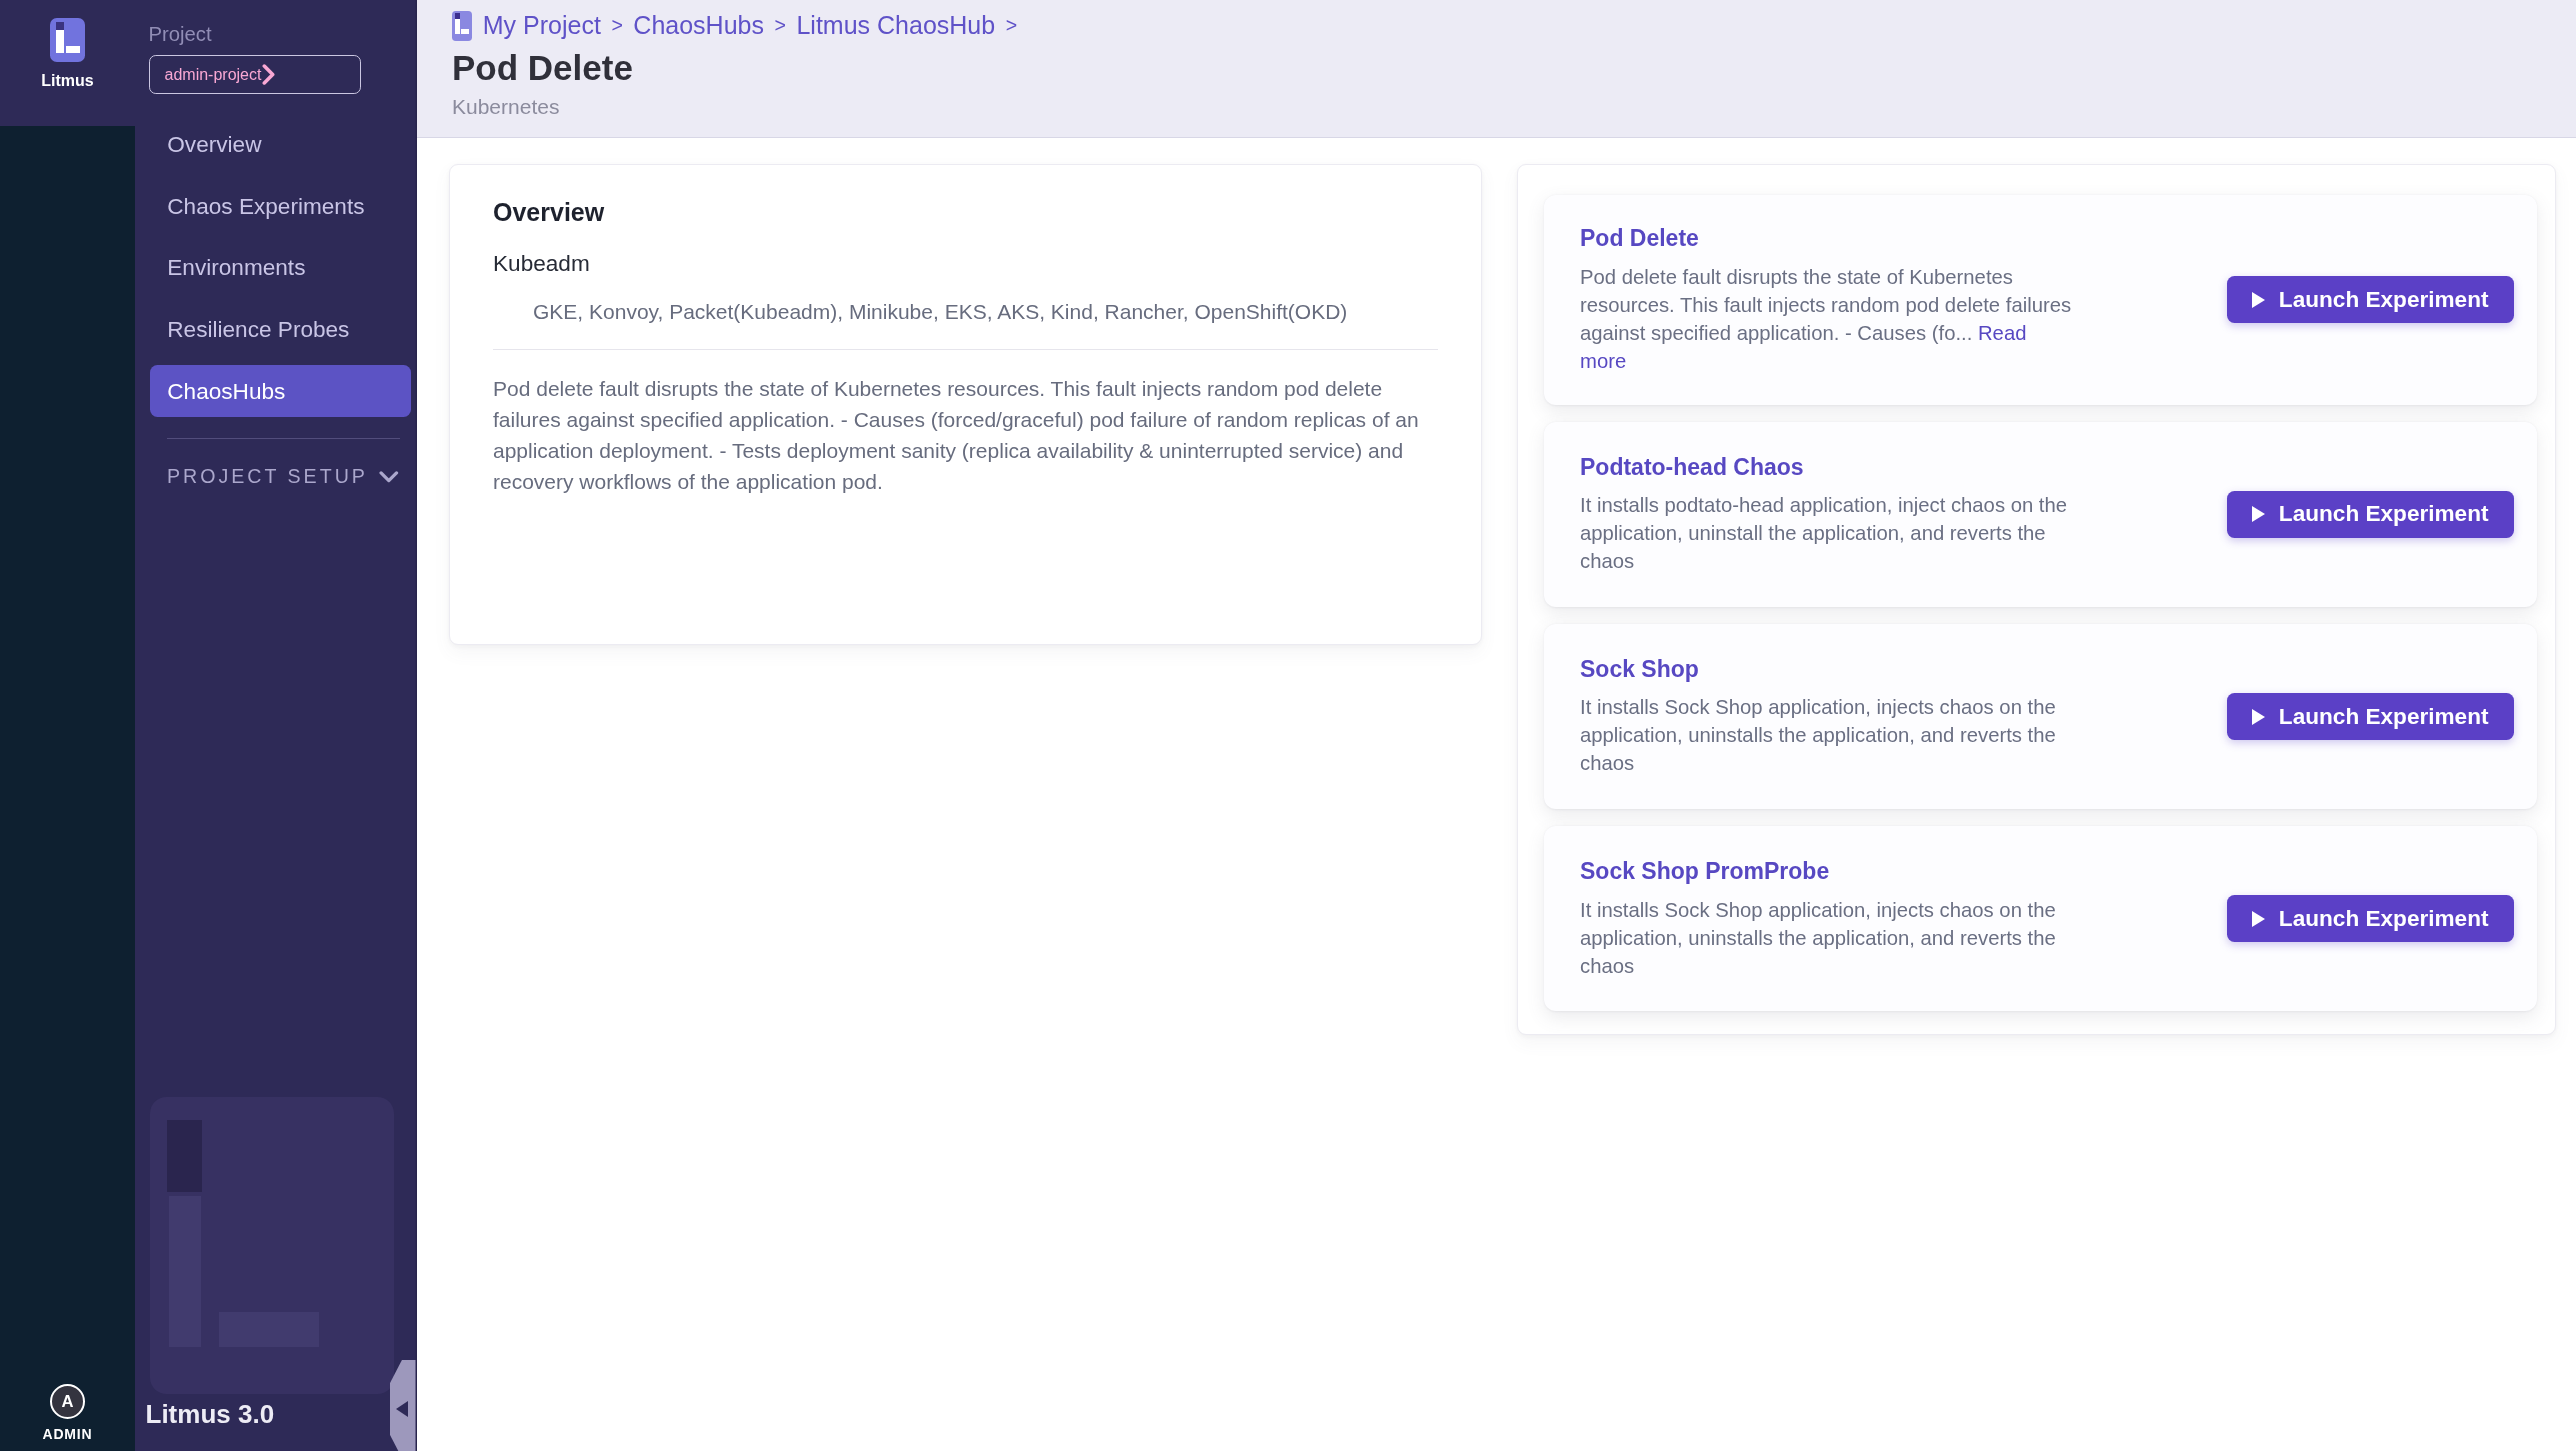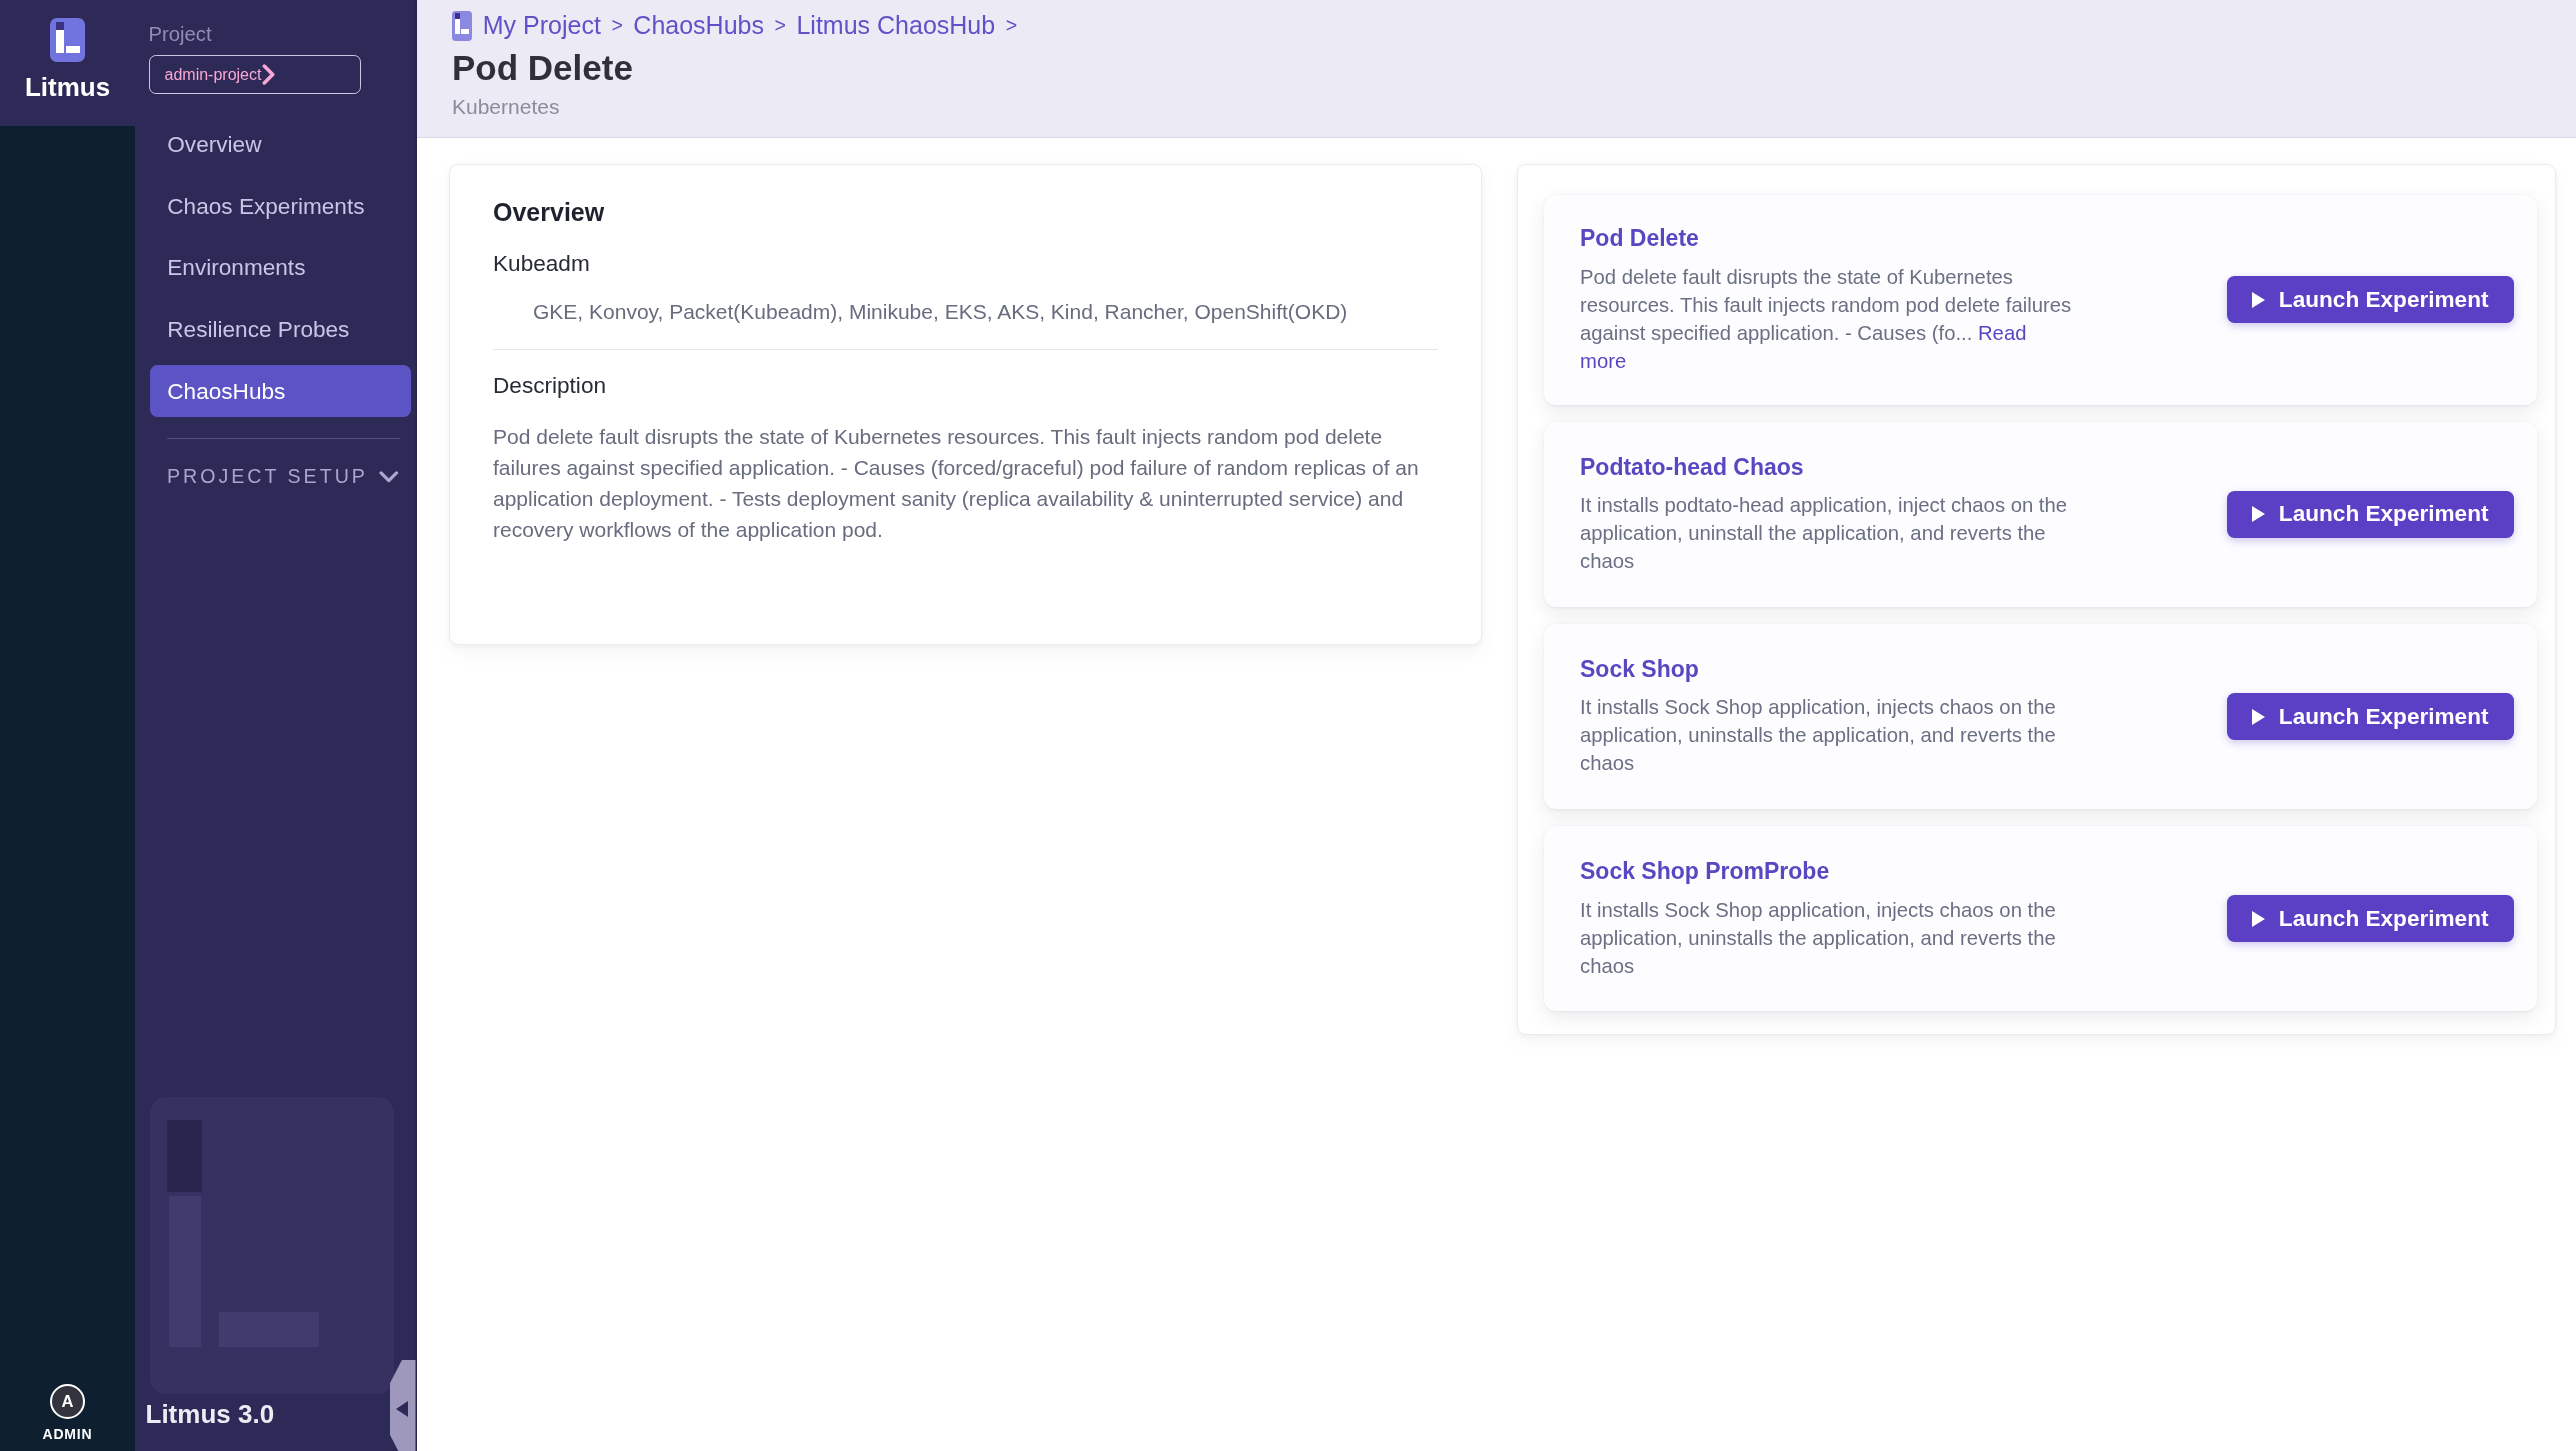--- a/index.html
+++ b/index.html
@@ -11,21 +11,21 @@
   .rail { width:135px; background:#0E2030; display:flex; flex-direction:column; flex-shrink:0; }
   .rail-top { height:126px; background:#2E2A57; display:flex; flex-direction:column; align-items:center; padding-top:18px; }
   .lmark { position:relative; border-radius:6.8px; }
   .lmark .vbar-notch, .lmark .vbar, .lmark .hbar { position:absolute; }
   .lmark .vbar-notch { left:17%; top:9%;  width:22%; height:20%; }
   .lmark .vbar       { left:17%; top:27%; width:22%; height:52%; }
   .lmark .hbar       { left:45%; top:63%; width:40%; height:16%; }
   .logo-main { width:35px; height:44px; background:#7173DE; }
   .logo-main .vbar, .logo-main .hbar { background:#ffffff; }
   .logo-main .vbar-notch { background:#3A3380; }
-  .brand-label { margin-top:9.8px; color:#ffffff; font-size:26px; font-weight:600; }
+  .brand-label { margin-top:9.8px; color:#ffffff; font-size:16px; font-weight:600; }
   .rail-spacer { flex:1; }
   .rail-bottom { display:flex; flex-direction:column; align-items:center; padding-bottom:9px; }
   .avatar { width:35px; height:35px; border-radius:50%; border:2.3px solid #ffffff; background:#34343F;
             display:flex; align-items:center; justify-content:center; color:#ffffff; font-size:16.6px; font-weight:700; cursor:pointer; }
   .admin-label { margin-top:6.8px; color:#ffffff; font-size:14px; font-weight:600; letter-spacing:0.8px; }
 
   
   .sidebar { width:282px; background:#2E2A57; position:relative; flex-shrink:0; box-shadow:inset -1.5px 0 0 rgba(0,0,0,.12); }
   .project-block { padding:22.6px 0 0 13.5px; }
   .project-label { color:#918DB5; font-size:20.3px; }
@@ -167,21 +167,20 @@
       <div class="page-subtitle">Kubernetes</div>
     </header>
 
     <section class="content">
 
       <div class="panel overview-panel">
         <h2>Overview</h2>
         <div class="field-label">Kubeadm</div>
         <div class="platform-value">GKE, Konvoy, Packet(Kubeadm), Minikube, EKS, AKS, Kind, Rancher, OpenShift(OKD)</div>
         <div class="hdivider"></div>
-        <div class="field-label">Description</div>
         <div class="overview-desc">Pod delete fault disrupts the state of Kubernetes resources. This fault injects random pod delete failures against specified application. - Causes (forced/graceful) pod failure of random replicas of an application deployment. - Tests deployment sanity (replica availability &amp; uninterrupted service) and recovery workflows of the application pod.</div>
       </div>
 
       <div class="panel experiments-panel">
         <div class="cards">
 
           <div class="card">
             <div class="card-text">
               <a class="card-title">Pod Delete</a>
               <div class="card-desc"><span>Pod delete fault disrupts the state of Kubernetes resources. This fault injects random pod delete failures against specified application. - Causes (fo...</span> <span class="read-more">Read more</span></div>

